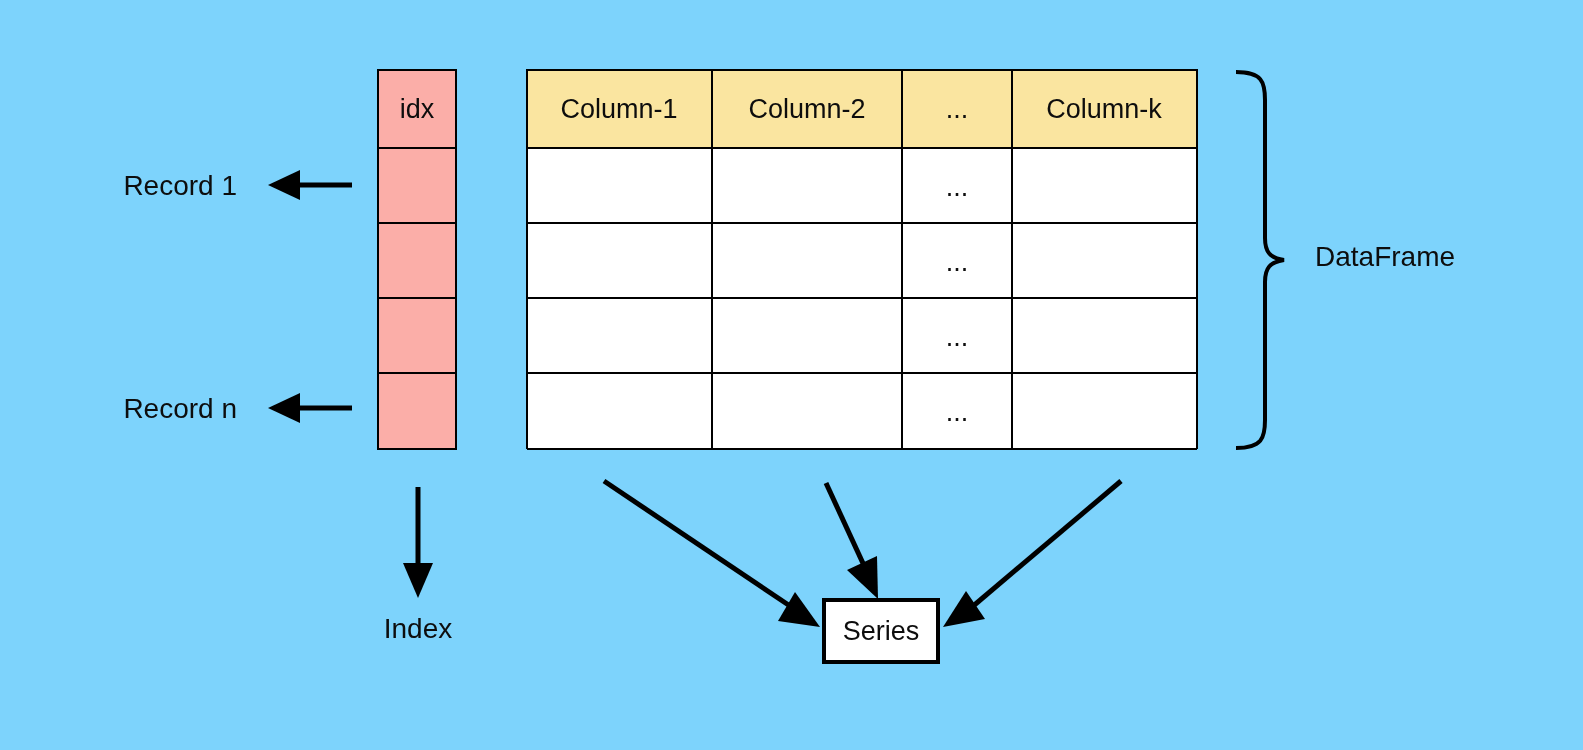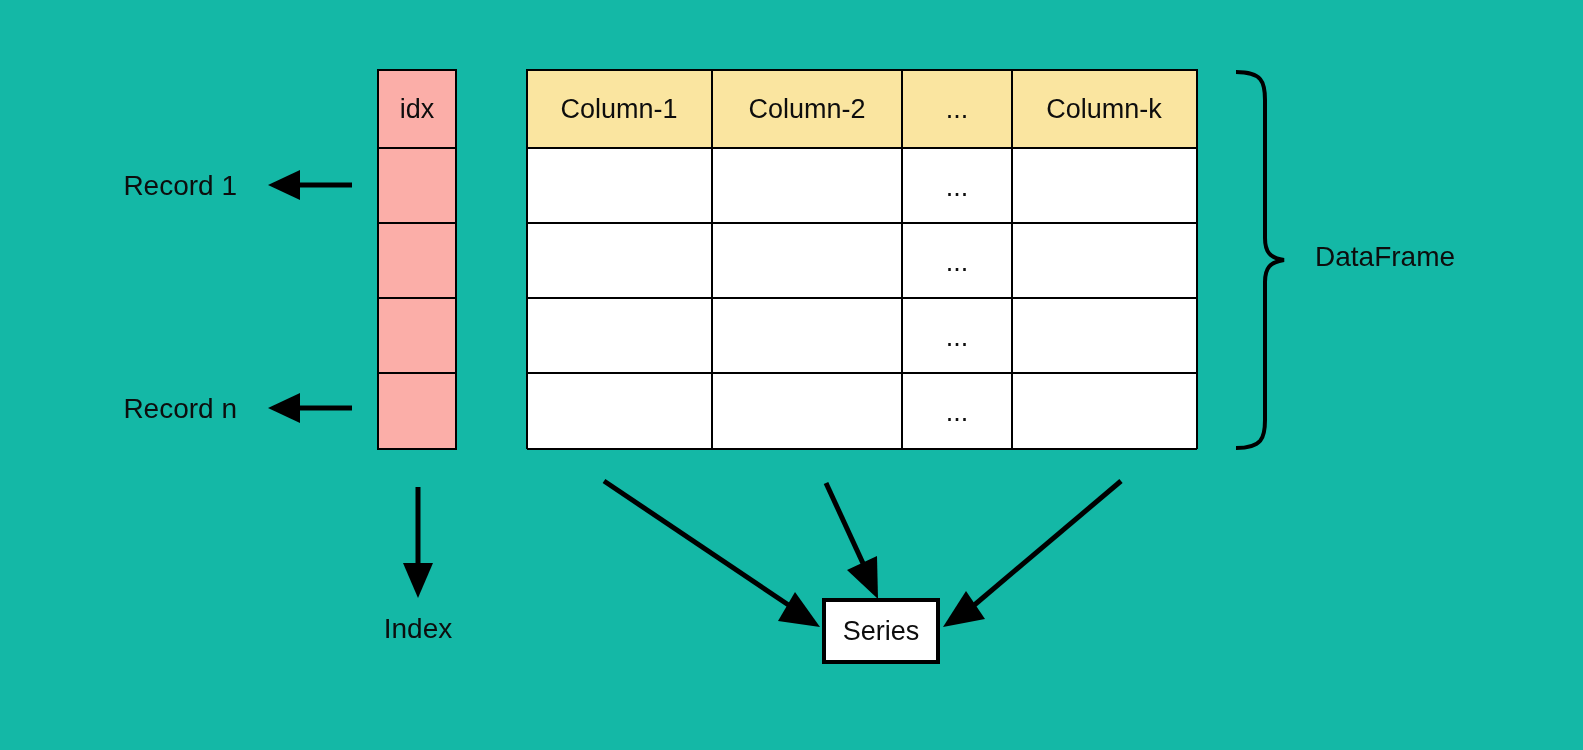--- a/index.html
+++ b/index.html
@@ -7,21 +7,21 @@
     padding: 0;
     background: #ffffff;
   }
   body {
     font-family: "Liberation Sans", sans-serif;
   }
   #canvas {
     position: relative;
     width: 1583px;
     height: 750px;
-    background: #14b8a6;
+    background: #7dd3fc;
     overflow: hidden;
   }
   svg.layer {
     position: absolute;
     left: 0;
     top: 0;
     width: 1583px;
     height: 750px;
     pointer-events: none;
   }

